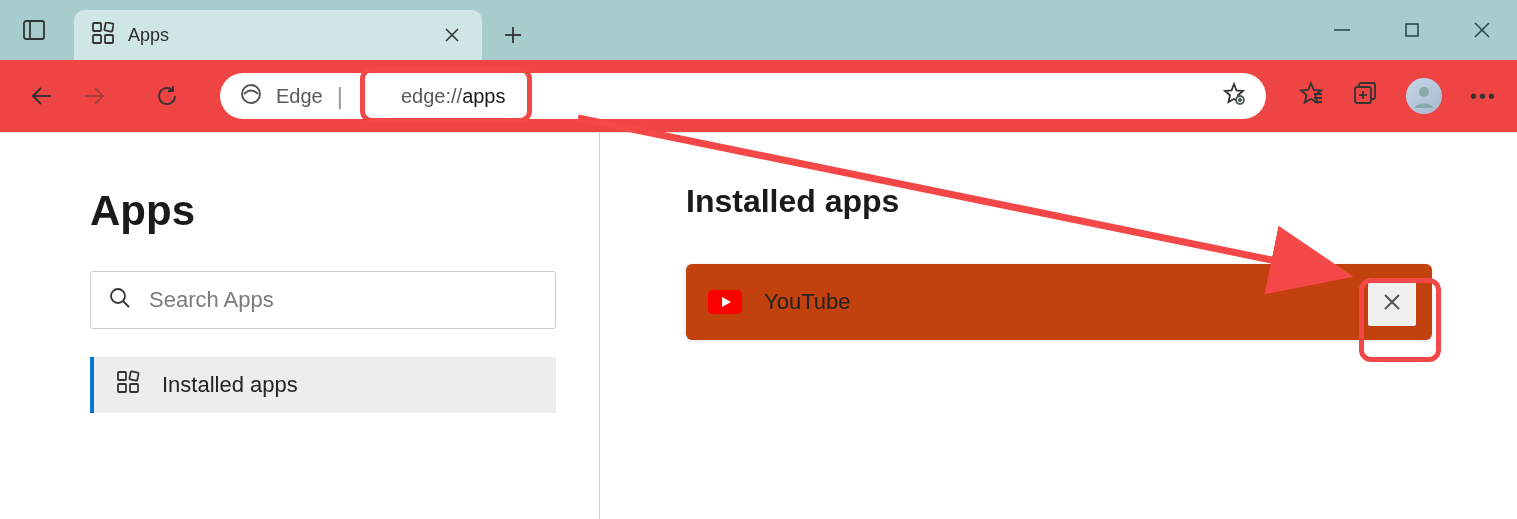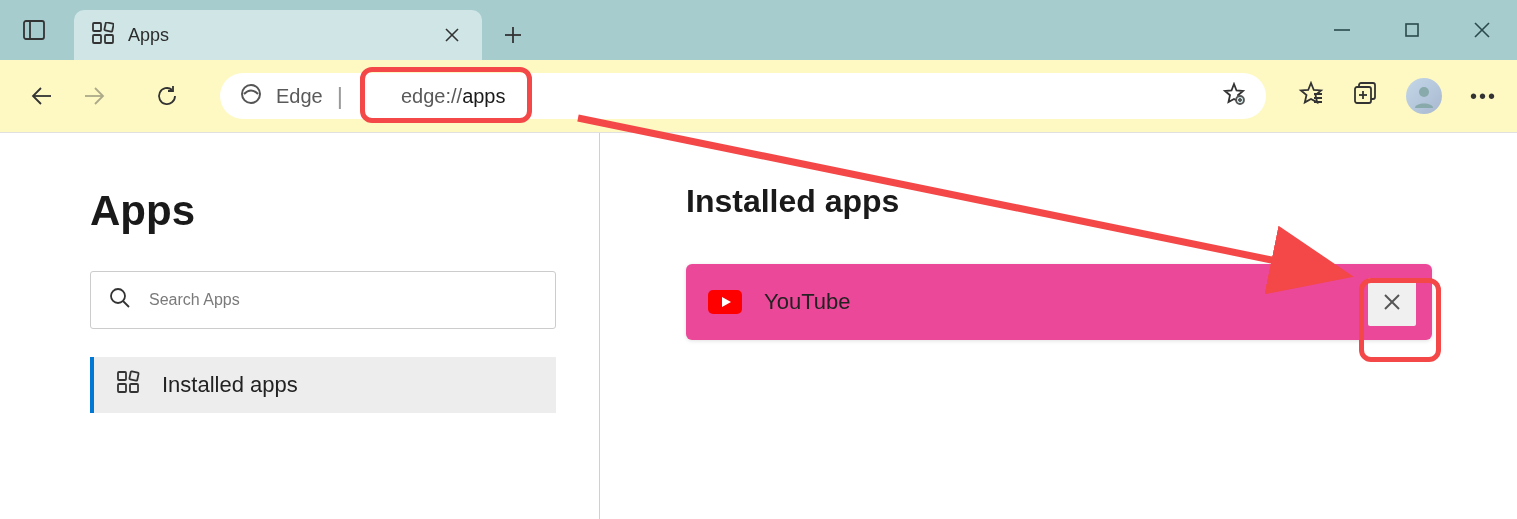--- a/index.html
+++ b/index.html
@@ -74,21 +74,21 @@
       display: flex;
       align-items: center;
       justify-content: center;
       font-size: 24px;
       color: #333;
       margin-left: 6px;
     }
     
     .toolbar {
       height: 72px;
-      background: #fef9c3;
+      background: #ef4444;
       display: flex;
       align-items: center;
       padding: 0 20px;
       gap: 12px;
     }
     .nav-btn {
       width: 42px;
       height: 42px;
       display: flex;
       align-items: center;
@@ -166,21 +166,21 @@
       align-items: center;
       padding: 0 18px;
       gap: 18px;
       margin-bottom: 28px;
       width: 466px;
     }
     .search-box input {
       border: none;
       outline: none;
       flex: 1;
-      font-size: 16px;
+      font-size: 22px;
       color: #8b5cf6;
     }
     .search-box input::placeholder { color: #7a7a7a; }
     .nav-item {
       height: 56px;
       background: #ededed;
       border-left: 4px solid #0078d4;
       display: flex;
       align-items: center;
       padding: 0 18px 0 22px;
@@ -194,21 +194,21 @@
       padding: 50px 60px 0 86px;
     }
     .main h2 {
       font-size: 32px;
       font-weight: 600;
       color: #1a1a1a;
       margin-bottom: 44px;
     }
     .app-card {
       height: 76px;
-      background: #ec4899;
+      background: #c2410c;
       border-radius: 6px;
       box-shadow: 0 1px 4px rgba(0,0,0,0.12);
       display: flex;
       align-items: center;
       padding: 0 16px 0 22px;
       gap: 22px;
       width: 746px;
     }
     .yt-icon {
       width: 34px;

